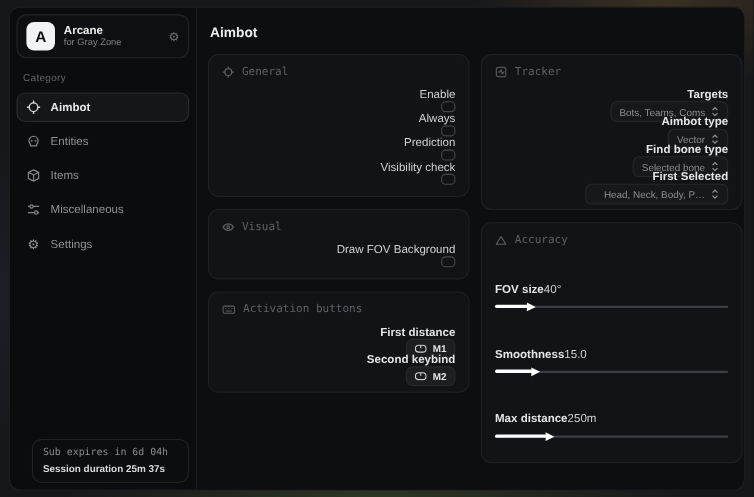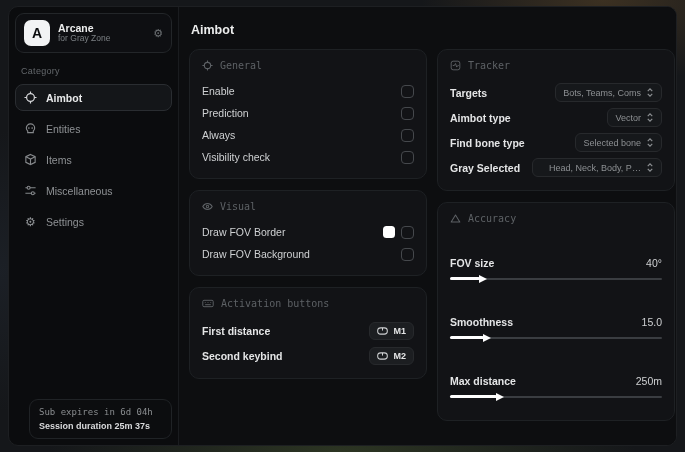--- a/index.html
+++ b/index.html
@@ -57,21 +57,21 @@
   .card {
     background:#121316; border:1px solid #1e2124; border-radius:10px;
     padding:10px 12px;
   }
   .card-head {
     display:flex; align-items:center; gap:7px;
     font-family:"DejaVu Sans Mono", monospace; color:#5d6165; font-size:10px;
     margin-bottom:9px;
   }
   .card-head svg { display:block; }
-  .row { display:flex; align-items:center; justify-content:space-between; height:22px; }
+  .row { display:flex; align-items:flex-end; justify-content:space-between; height:22px;flex-direction:column; }
   .row-tall { height:25px; }
   .row-label { color:#cfd1d3; font-size:10.5px; }
   .row-label-strong { color:#e4e5e6; font-size:10.5px; font-weight:bold; }
   .row-right { display:flex; align-items:center; gap:6px; }
   .checkbox {
     width:13px; height:13px; border:1.5px solid #45484c; border-radius:4px;
     background:transparent; cursor:pointer;
   }
   .swatch { width:12px; height:12px; border-radius:3.5px; cursor:pointer; }
   .keybtn {
@@ -82,21 +82,21 @@
   .dropdown {
     display:flex; align-items:center; gap:5px;
     background:#16181b; border:1px solid #27292c; border-radius:6px;
     padding:3.5px 7px; color:#8d9093; font-size:9px; cursor:pointer;
     max-width:150px;
   }
   .dropdown .dd-text { white-space:nowrap; overflow:hidden; text-overflow:ellipsis; }
   .dropdown svg { flex:0 0 auto; }
   
   .slider-group { margin-bottom:9px; }
-  .slider-top { display:flex; justify-content:space-between; align-items:center; height:18px;margin-top:30px; }
+  .slider-top { display:flex; align-items:center; height:18px;margin-top:30px; }
   .slider-value { color:#cfd1d3; font-size:10.5px; }
   .slider { position:relative; height:9px; margin-top:2px; cursor:pointer; }
   .slider-track { position:absolute; left:0; right:0; top:3.5px; height:2px; background:#3a3d41; border-radius:2px; }
   .slider-fill { position:absolute; left:0; top:3px; height:3px; background:#ffffff; border-radius:2px; }
   .slider-thumb {
     position:absolute; right:-7px; top:-2.5px;
     width:0; height:0;
     border-left:8px solid #ffffff;
     border-top:4px solid transparent;
     border-bottom:4px solid transparent;
@@ -190,47 +190,40 @@
                 <line x1="0.5" y1="7" x2="3" y2="7"></line>
                 <line x1="11" y1="7" x2="13.5" y2="7"></line>
             </svg>
             <span>General</span>
           </div>
           <div class="row">
             <span class="row-label">Enable</span>
             <span class="checkbox"></span>
           </div>
           <div class="row">
+            <span class="row-label">Always</span>
+            <span class="checkbox"></span>
+          </div>
+          <div class="row">
             <span class="row-label">Prediction</span>
-            <span class="checkbox"></span>
-          </div>
-          <div class="row">
-            <span class="row-label">Always</span>
             <span class="checkbox"></span>
           </div>
           <div class="row">
             <span class="row-label">Visibility check</span>
             <span class="checkbox"></span>
           </div>
         </div>
 
         <div class="card">
           <div class="card-head">
             <svg width="11" height="11" viewBox="0 0 14 14" fill="none" stroke="#5d6165" stroke-width="1.3">
               <path d="M1 7s2.2-3.8 6-3.8S13 7 13 7s-2.2 3.8-6 3.8S1 7 1 7z"></path>
                 <circle cx="7" cy="7" r="1.5"></circle>
             </svg>
             <span>Visual</span>
-          </div>
-          <div class="row">
-            <span class="row-label">Draw FOV Border</span>
-            <span class="row-right">
-              <span class="swatch" style="background: rgb(255, 255, 255);"></span>
-              <span class="checkbox"></span>
-            </span>
           </div>
           <div class="row">
             <span class="row-label">Draw FOV Background</span>
             <span class="checkbox"></span>
           </div>
         </div>
 
         <div class="card">
           <div class="card-head">
             <svg width="12" height="11" viewBox="0 0 15 12" fill="none" stroke="#5d6165" stroke-width="1.2">
@@ -296,21 +289,21 @@
           <div class="row row-tall">
             <span class="row-label-strong">Find bone type</span>
             <span class="dropdown">
               <span class="dd-text">Selected bone</span>
               <svg width="8" height="9" viewBox="0 0 8 10" fill="none" stroke="#8d9093" stroke-width="1.3">
                 <path d="M1.5 3.5 4 1l2.5 2.5M1.5 6.5 4 9l2.5-2.5"></path>
               </svg>
             </span>
           </div>
           <div class="row row-tall">
-            <span class="row-label-strong">Gray Selected</span>
+            <span class="row-label-strong">First Selected</span>
             <span class="dropdown" style="max-width:130px;padding-left:16px;">
               <span class="dd-text">Head, Neck, Body, Pe..</span>
               <svg width="8" height="9" viewBox="0 0 8 10" fill="none" stroke="#8d9093" stroke-width="1.3">
                 <path d="M1.5 3.5 4 1l2.5 2.5M1.5 6.5 4 9l2.5-2.5"></path>
               </svg>
             </span>
           </div>
         </div>
 
         <div class="card">

